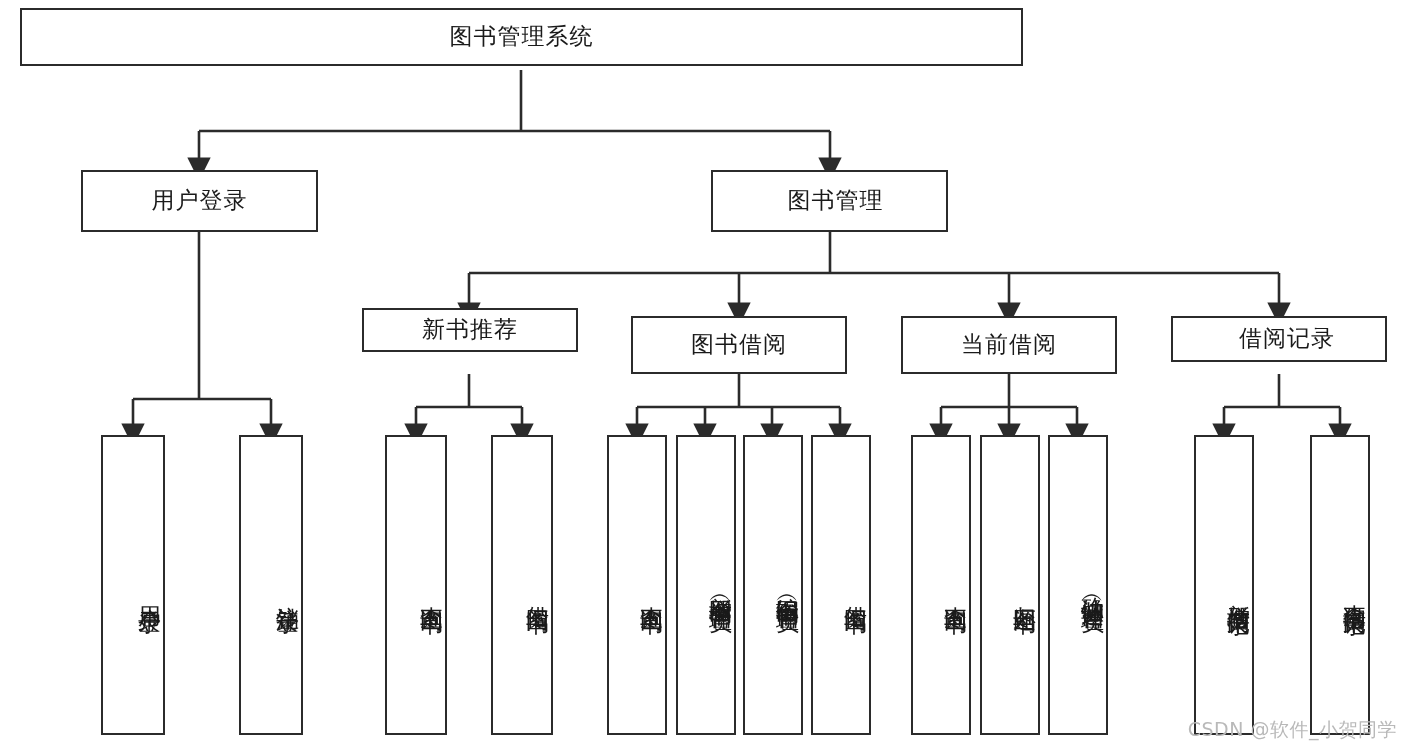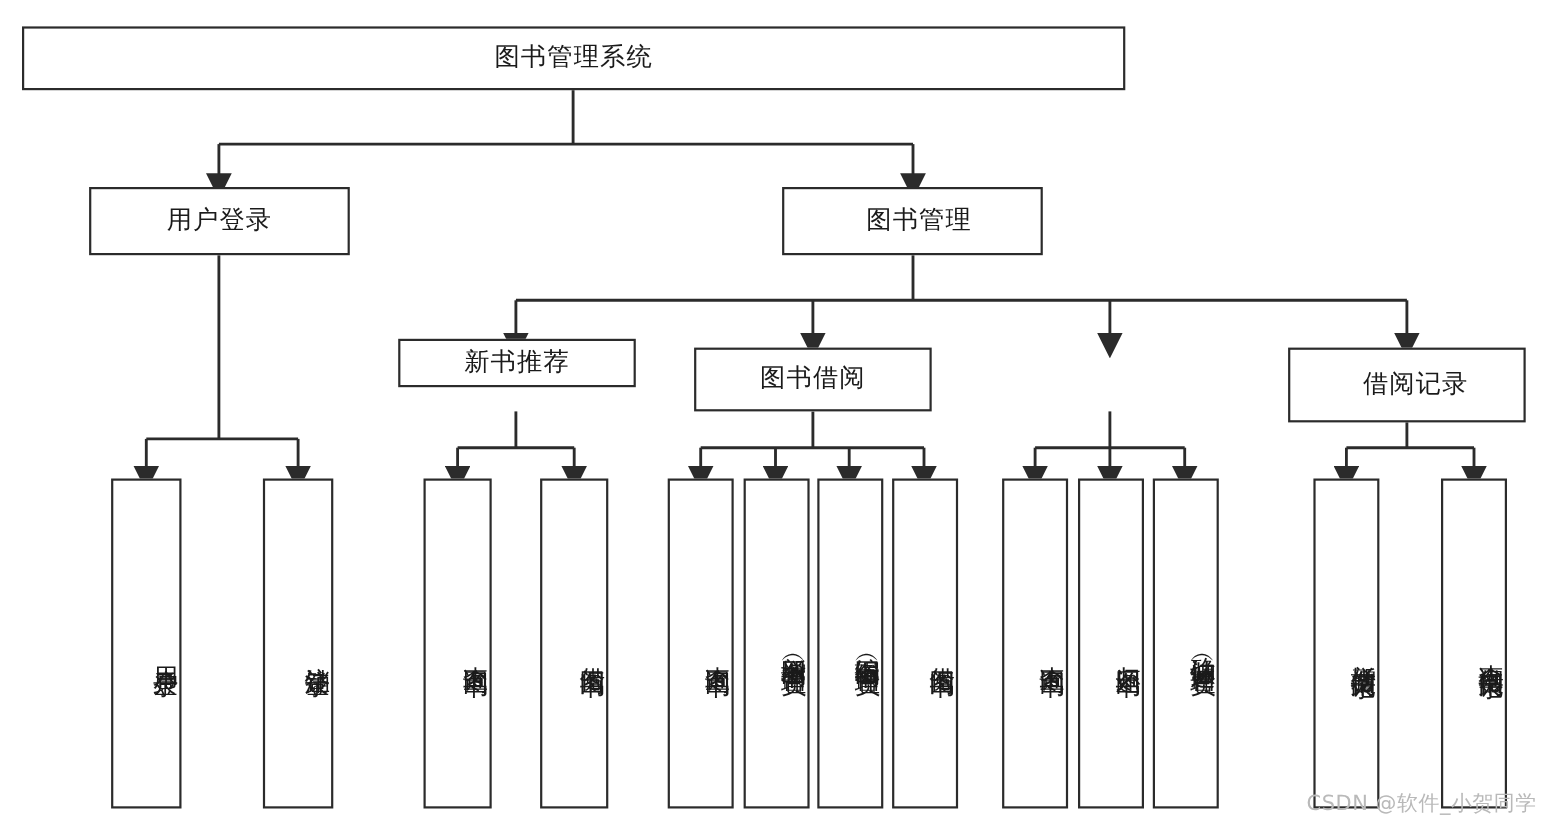--- a/index.html
+++ b/index.html
@@ -116,38 +116,41 @@
       <path d="M1009,407 L1009,426" marker-end="url(#arrow)"></path>
       <path d="M1077,407 L1077,426" marker-end="url(#arrow)"></path>
 
       <path d="M1279,374 L1279,407"></path>
       <path d="M1224,407 L1340,407"></path>
       <path d="M1224,407 L1224,426" marker-end="url(#arrow)"></path>
       <path d="M1340,407 L1340,426" marker-end="url(#arrow)"></path>
     </g>
   </svg>
 
-  <div class="node horiz" style="left:20px; top:24px; width:1003px; height:58px;">
+  <div class="node horiz" style="left:20px; top:8px; width:1003px; height:58px;">
     <span class="node-label">图书管理系统</span>
   </div>
 
   <div class="node horiz" style="left:81px; top:170px; width:237px; height:62px;">
     <span class="node-label">用户登录</span>
   </div>
   <div class="node horiz" style="left:711px; top:170px; width:237px; height:62px;padding-left:12px;">
     <span class="node-label">图书管理</span>
   </div>
 
   <div class="node horiz" style="left:362px; top:308px; width:216px; height:44px;">
     <span class="node-label">新书推荐</span>
   </div>
   <div class="node horiz" style="left:631px; top:316px; width:216px; height:58px;align-items:center;">
     <span class="node-label">图书借阅</span>
   </div>
-  <div class="node horiz" style="left:1171px; top:316px; width:216px; height:68px;padding-left:16px;">
+  <div class="node horiz" style="left:901px; top:316px; width:216px; height:58px;">
+    <span class="node-label">当前借阅</span>
+  </div>
+  <div class="node horiz" style="left:1171px; top:316px; width:216px; height:46px;padding-left:16px;">
     <span class="node-label">借阅记录</span>
   </div>
 
   <div class="node vert" style="left:101px; top:435px; width:64px; height:300px;">
     <span class="node-label">用户登录</span>
   </div>
   <div class="node vert" style="left:239px; top:435px; width:64px; height:300px;">
     <span class="node-label">注销登录</span>
   </div>
 

